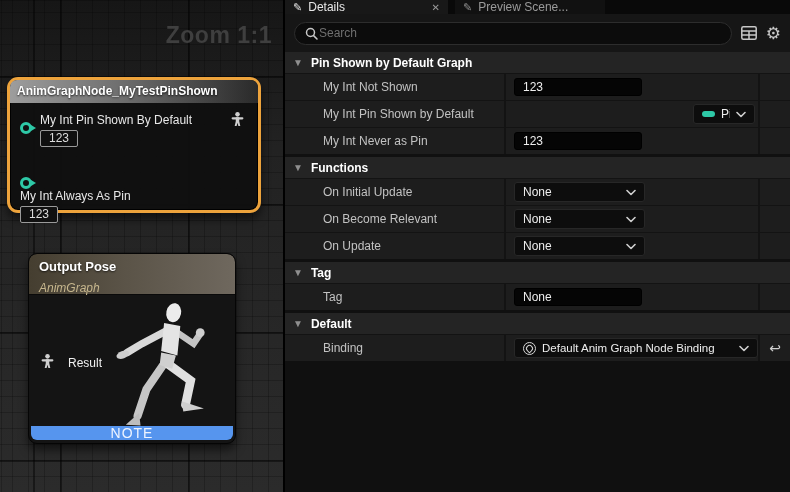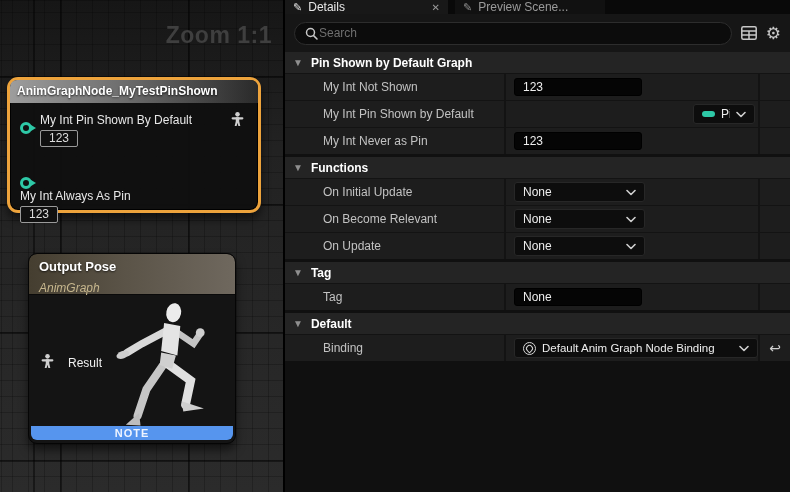--- a/index.html
+++ b/index.html
@@ -73,21 +73,21 @@
     border-bottom:1px solid #0a0a0a; border-radius:8px 8px 0 0;
   }
   .output-node-title .t1 { color:#fff; font-size:13px; font-weight:bold; text-shadow:0 1px 2px rgba(0,0,0,0.7); }
   .output-node-title .t2 { color:#c7b78e; font-size:12px; font-style:italic; margin-top:7px; }
   .result-row { position:absolute; left:12px; top:100px; display:flex; align-items:center; gap:14px; }
   .result-label { color:#f0f0f0; font-size:12px; }
   .mannequin { position:absolute; right:4px; top:44px; }
   .note-bar {
     position:absolute; left:2px; right:2px; bottom:3px; height:14px;
     background:#5695ee; border-radius:0 0 6px 6px;
-    color:#eef4ff; font-size:11px; font-weight:bold; text-align:center; line-height:14px; letter-spacing:1px;
+    color:#eef4ff; font-size:14px; font-weight:normal; text-align:center; line-height:14px; letter-spacing:1px;
   }
 
   
   .details { flex:1; display:flex; flex-direction:column; background:#171717; min-width:0; }
 
   .tabbar { height:14px; flex:none; background:#090909; display:flex; align-items:stretch; overflow:hidden; }
   .tab { display:flex; align-items:center; gap:6px; padding:0 8px; font-size:12px; }
   .tab.active { background:#181818; width:163px; color:#e8e8e8; }
   .tab.inactive { background:#111; width:150px; color:#9a9a9a; margin-left:7px; }
   .tab .pen { font-size:11px; line-height:10px; }

